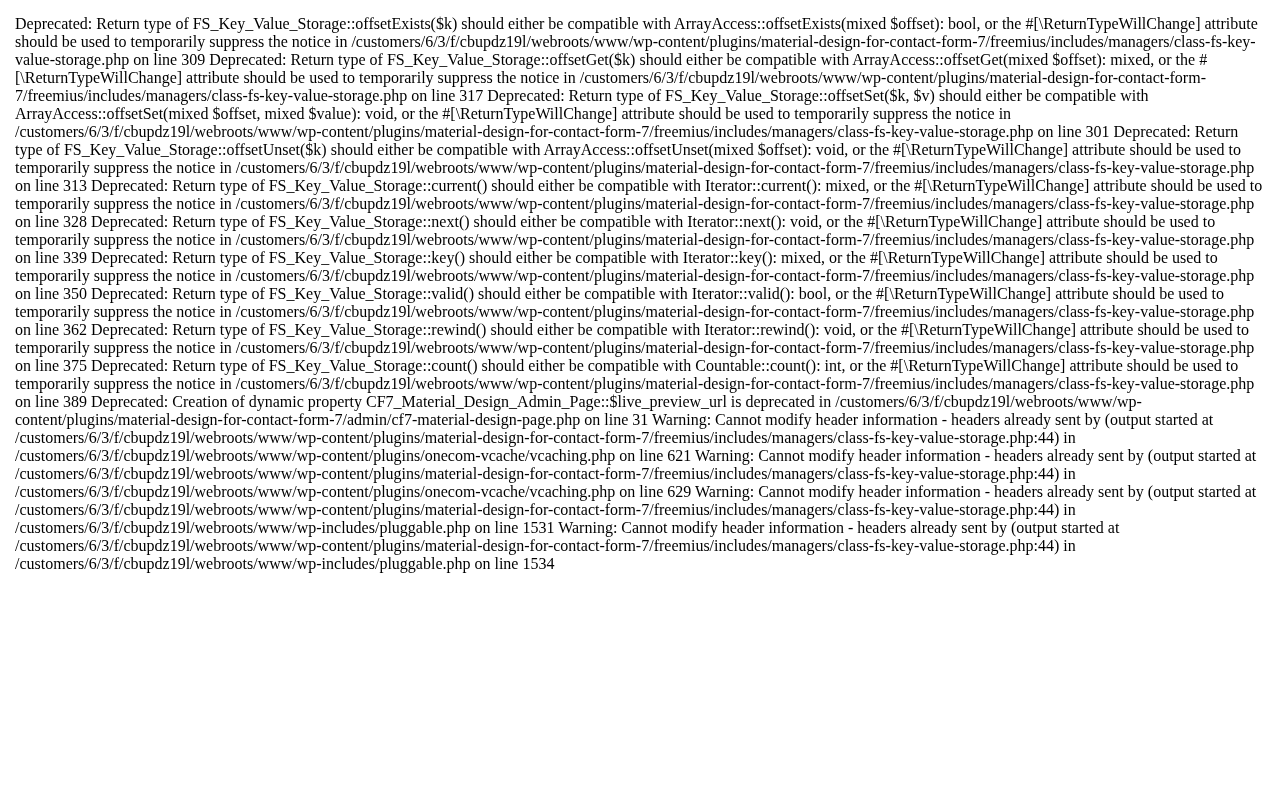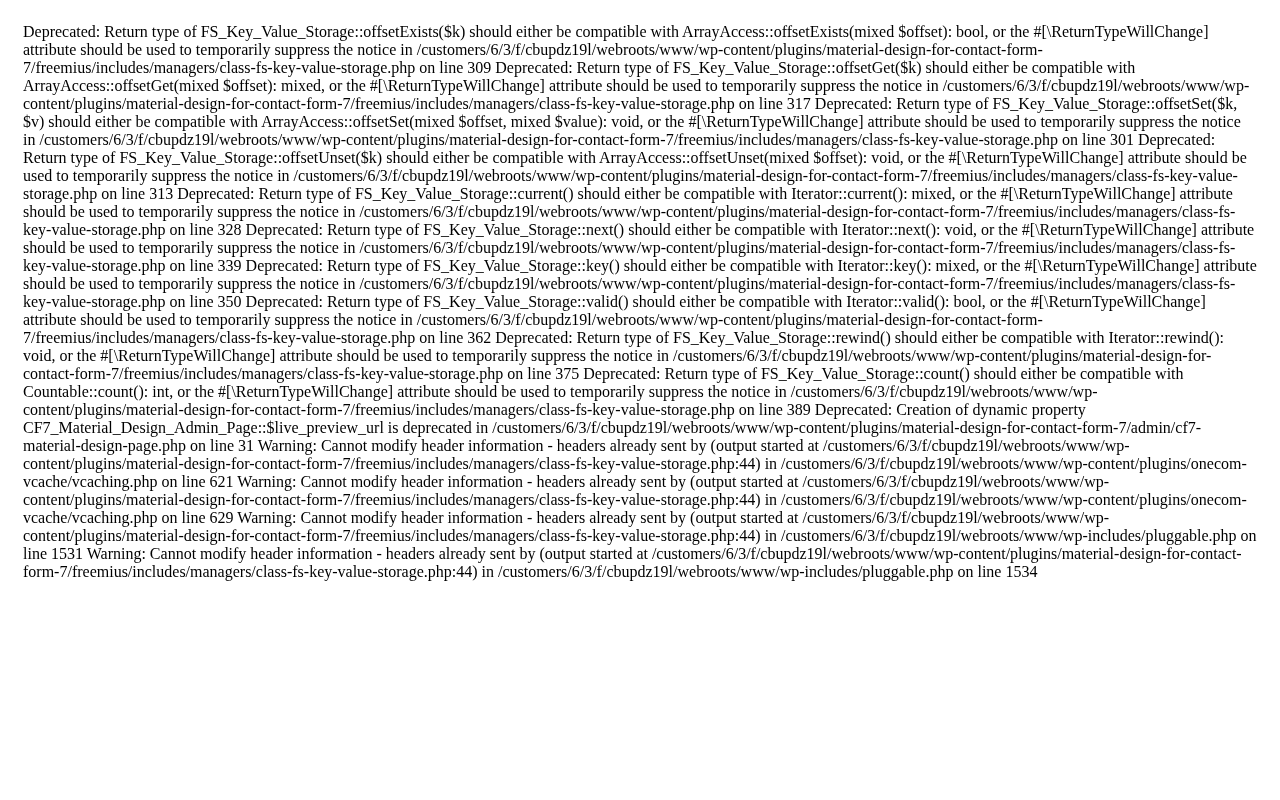--- a/index.html
+++ b/index.html
@@ -3,21 +3,21 @@
 <meta charset="utf-8">
 <style>
   html, body {
     background: #ffffff;
   }
   body {
     margin: 8px;
     width: 1264px;
   }
   .error-log {
-    margin: 15px;
+    margin: 7px;
     padding: 0;
     font-family: "Liberation Serif", "DejaVu Serif", serif;
     font-size: 16px;
     line-height: normal;
     color: #000000;
     word-wrap: break-word;
   }
   .error-message {
     display: inline;
   }

